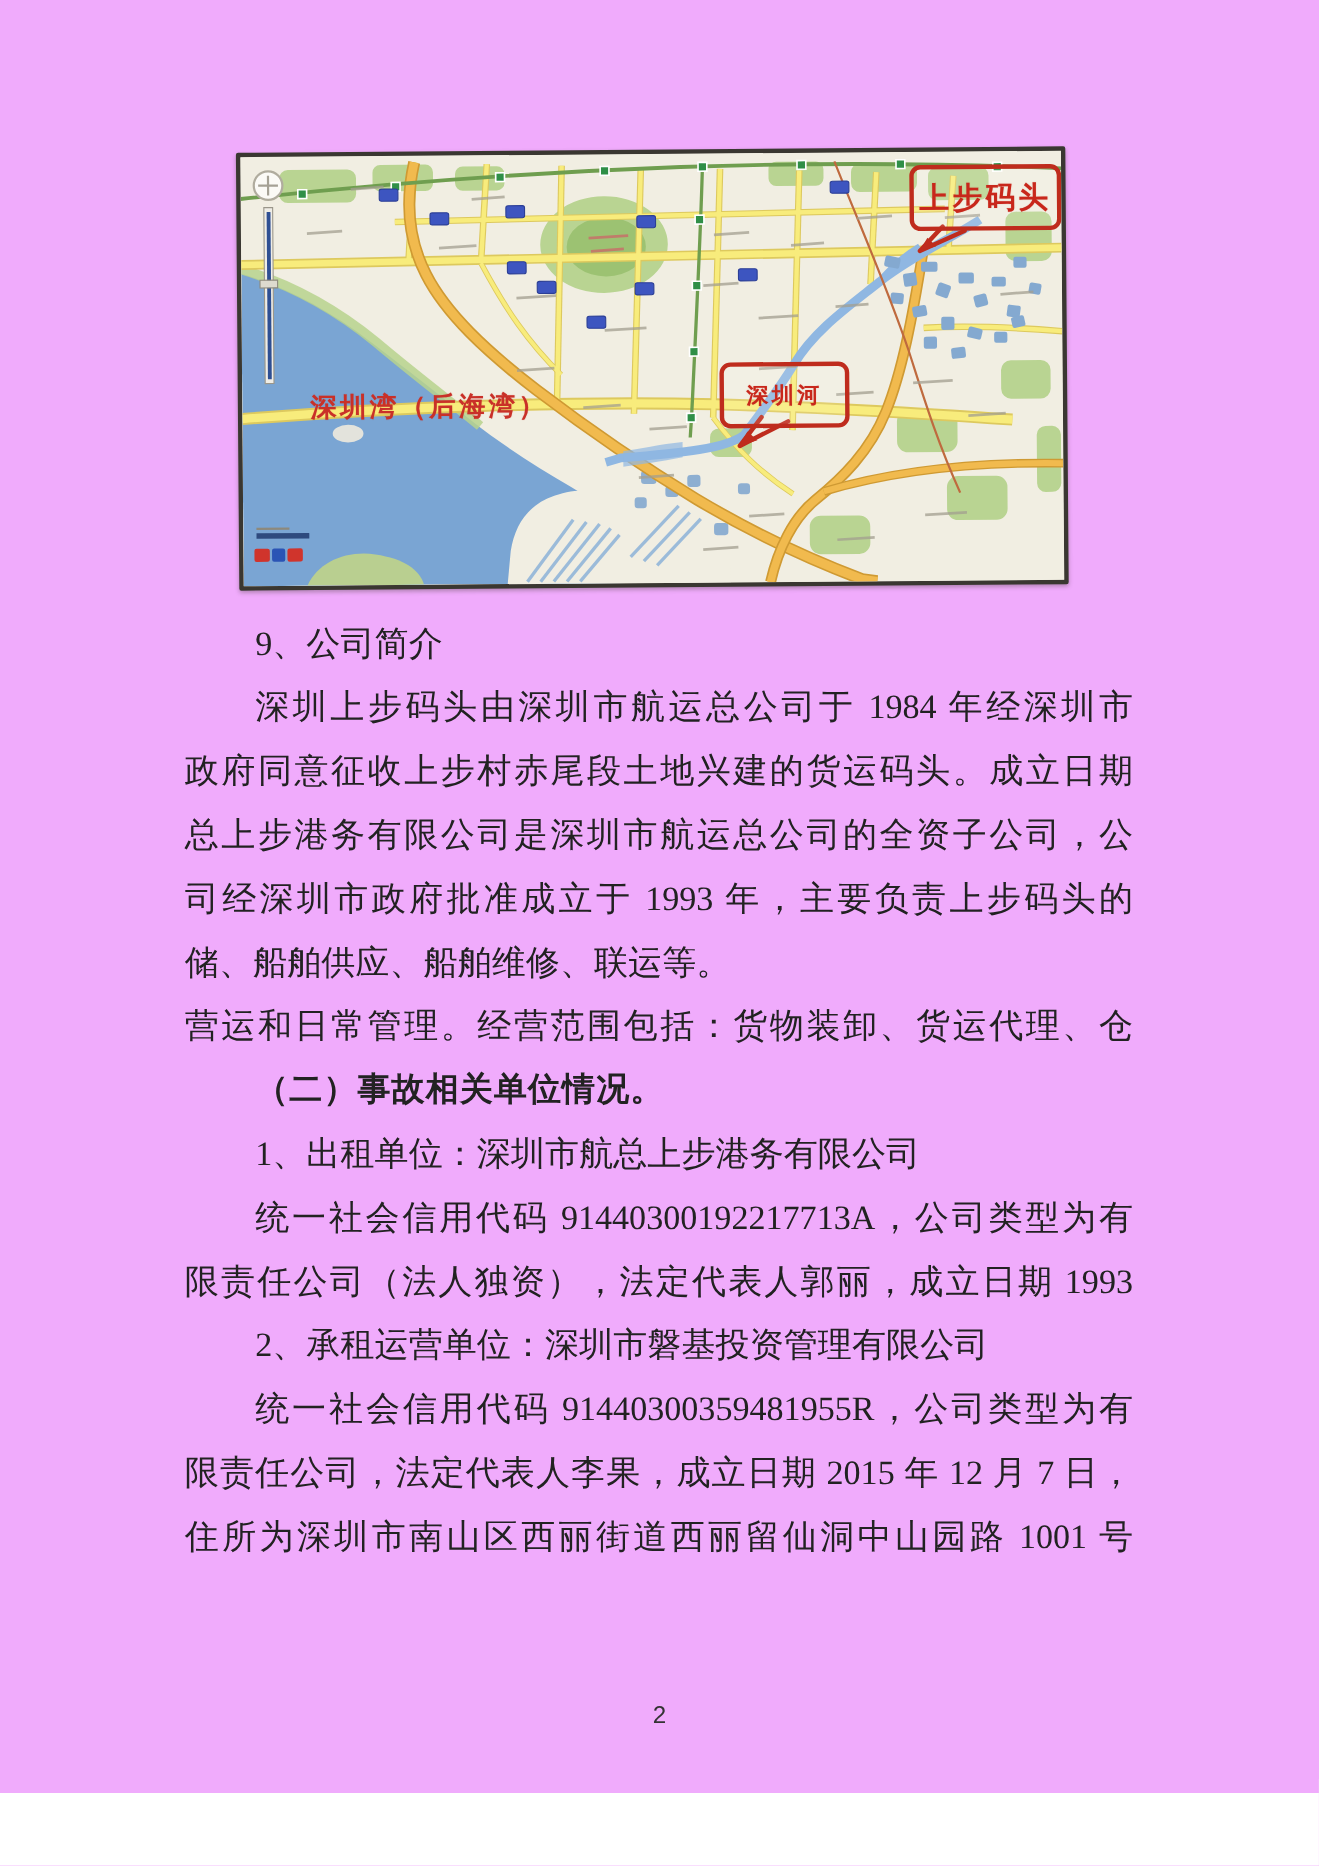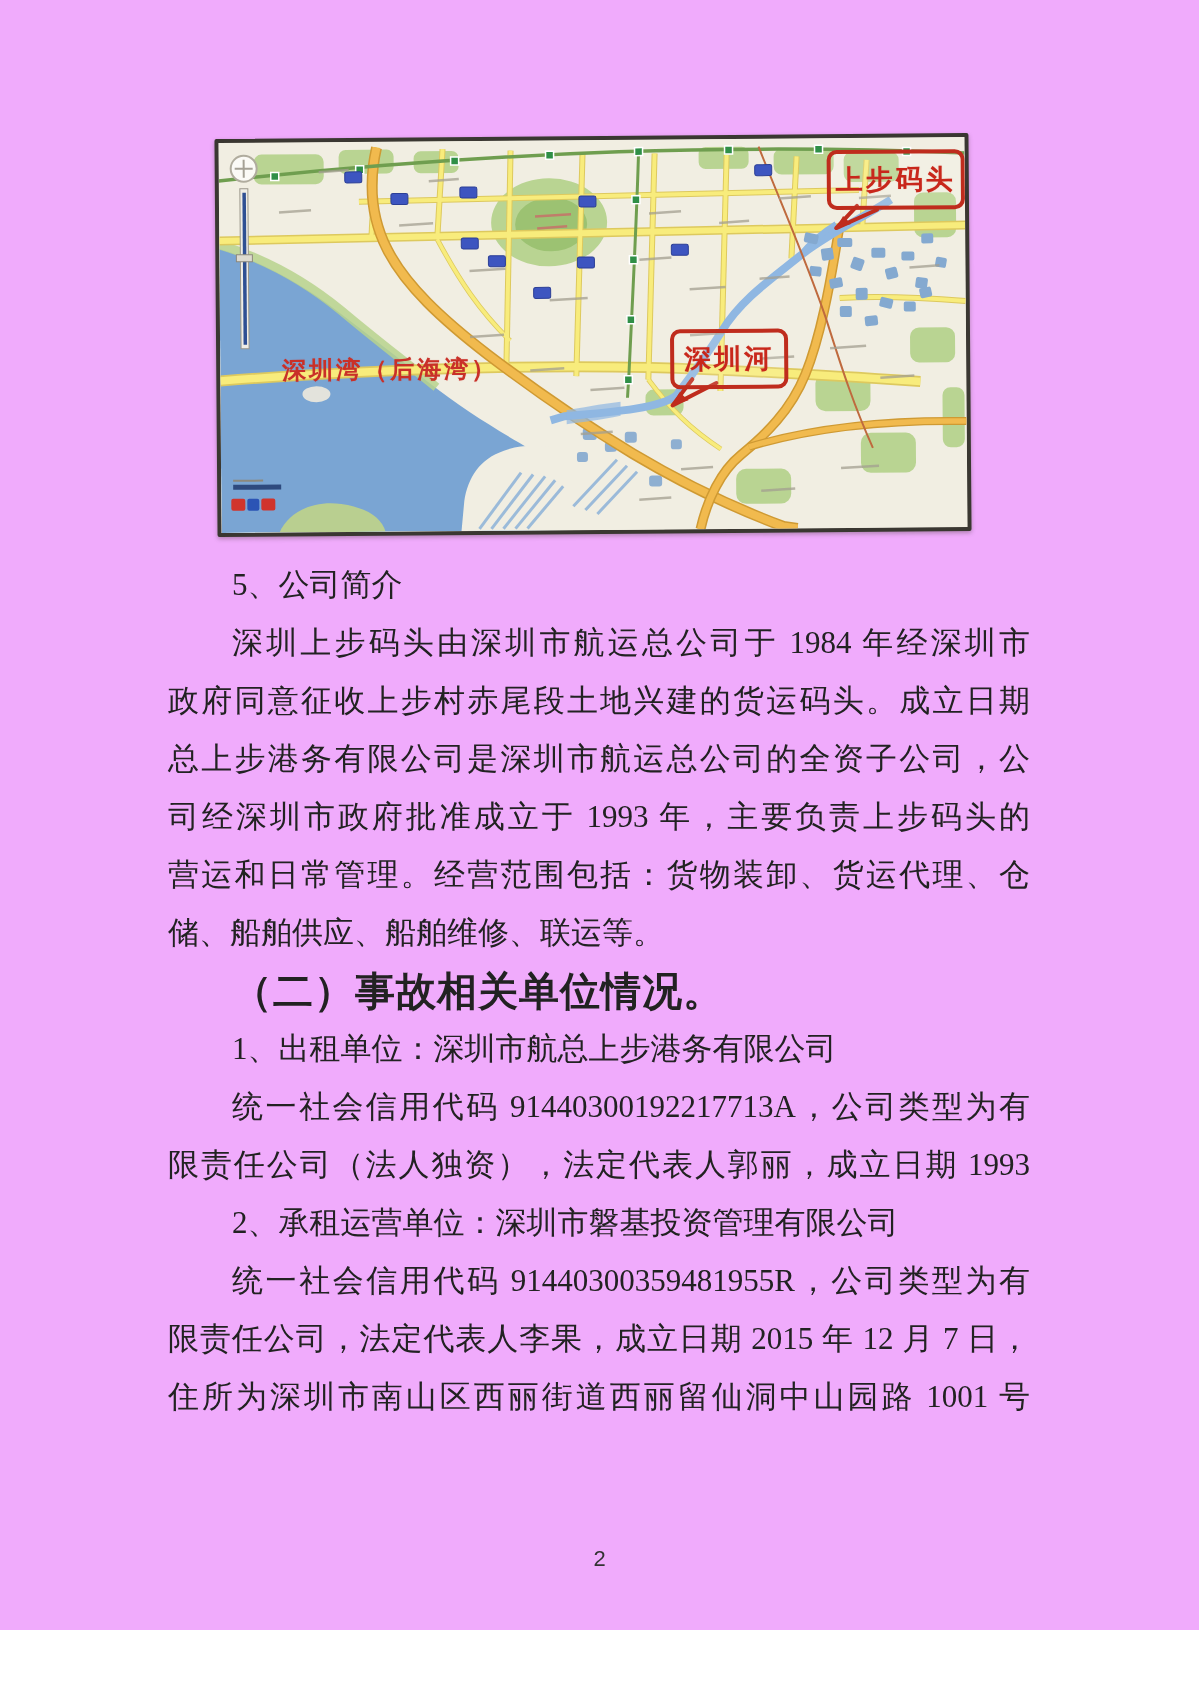--- a/index.html
+++ b/index.html
@@ -10,32 +10,32 @@
   .map-photo{position:absolute;left:216px;top:136px;width:746px;height:390px;
              background:#f1eee2;border:4px solid #3a3731;border-radius:2px;
              transform:rotate(-0.45deg);box-shadow:0 2px 4px rgba(60,55,45,.35);overflow:hidden;}
   .map-photo svg{position:absolute;left:0;top:0;}
   .callout{position:absolute;display:flex;align-items:center;justify-content:center;
            border:4px solid #bf2c1d;border-radius:10px;background:rgba(255,252,248,.12);
            color:#c8271b;font-weight:bold;letter-spacing:3px;
            font-family:"Liberation Serif","DejaVu Serif",serif;
            text-shadow:0 0 1px rgba(200,39,27,.4);}
   .callout-pier{left:608px;top:12px;width:130px;height:52px;font-size:27px;}
-  .callout-river{left:450px;top:190px;width:110px;height:52px;font-size:27px;}
+  .callout-river{left:434px;top:190px;width:110px;height:52px;font-size:20px;}
   .sea-label{position:absolute;left:62px;top:212px;color:#c93028;font-weight:bold;
              font-size:24px;letter-spacing:3px;text-shadow:0 0 1px rgba(201,48,40,.45);}
 
   
   .text-block{position:absolute;left:168px;top:556px;width:862px;}
   .ln{height:58px;line-height:58px;font-size:31px;white-space:nowrap;}
   .ln.j{white-space:normal;text-align:justify;text-align-last:justify;}
   .ln.ind{padding-left:64px;}
   .ln.ind.j{padding-left:64px;}
   .ln.bold{font-weight:700;font-family:"Liberation Sans","DejaVu Sans",sans-serif;
-           font-size:40px;letter-spacing:1px;}
+           font-size:30px;letter-spacing:1px;}
   .page-num{position:absolute;left:0;top:1546px;width:1199px;text-align:center;
             font-size:22px;color:#333;font-family:"Liberation Sans","DejaVu Sans",sans-serif;}
 </style>
 </head>
 <body>
 
 <div class="page">
 
   <div class="map-photo">
     <svg width="746" height="390" viewBox="0 0 746 390" aria-hidden="true">
@@ -260,27 +260,27 @@
     <div class="callout callout-pier">
       <span>上步码头</span>
     </div>
     <div class="callout callout-river">
       <span>深圳河</span>
     </div>
     <div class="sea-label">深圳湾（后海湾）</div>
   </div>
 
   <div class="text-block">
-    <div class="ln ind">5、公司简介</div>
+    <div class="ln ind">9、公司简介</div>
     <div class="ln ind j">深圳上步码头由深圳市航运总公司于 1984 年经深圳市</div>
     <div class="ln j">政府同意征收上步村赤尾段土地兴建的货运码头。成立日期</div>
     <div class="ln j">总上步港务有限公司是深圳市航运总公司的全资子公司，公</div>
     <div class="ln j">司经深圳市政府批准成立于 1993 年，主要负责上步码头的</div>
+    <div class="ln">储、船舶供应、船舶维修、联运等。</div>
     <div class="ln j">营运和日常管理。经营范围包括：货物装卸、货运代理、仓</div>
-    <div class="ln">储、船舶供应、船舶维修、联运等。</div>
     <div class="ln ind bold">（二）事故相关单位情况。</div>
     <div class="ln ind">1、出租单位：深圳市航总上步港务有限公司</div>
     <div class="ln ind j">统一社会信用代码 91440300192217713A，公司类型为有</div>
     <div class="ln j">限责任公司（法人独资），法定代表人郭丽，成立日期 1993</div>
     <div class="ln ind">2、承租运营单位：深圳市磐基投资管理有限公司</div>
     <div class="ln ind j">统一社会信用代码 91440300359481955R，公司类型为有</div>
     <div class="ln j">限责任公司，法定代表人李果，成立日期 2015 年 12 月 7 日，</div>
     <div class="ln j">住所为深圳市南山区西丽街道西丽留仙洞中山园路 1001 号</div>
   </div>
 

